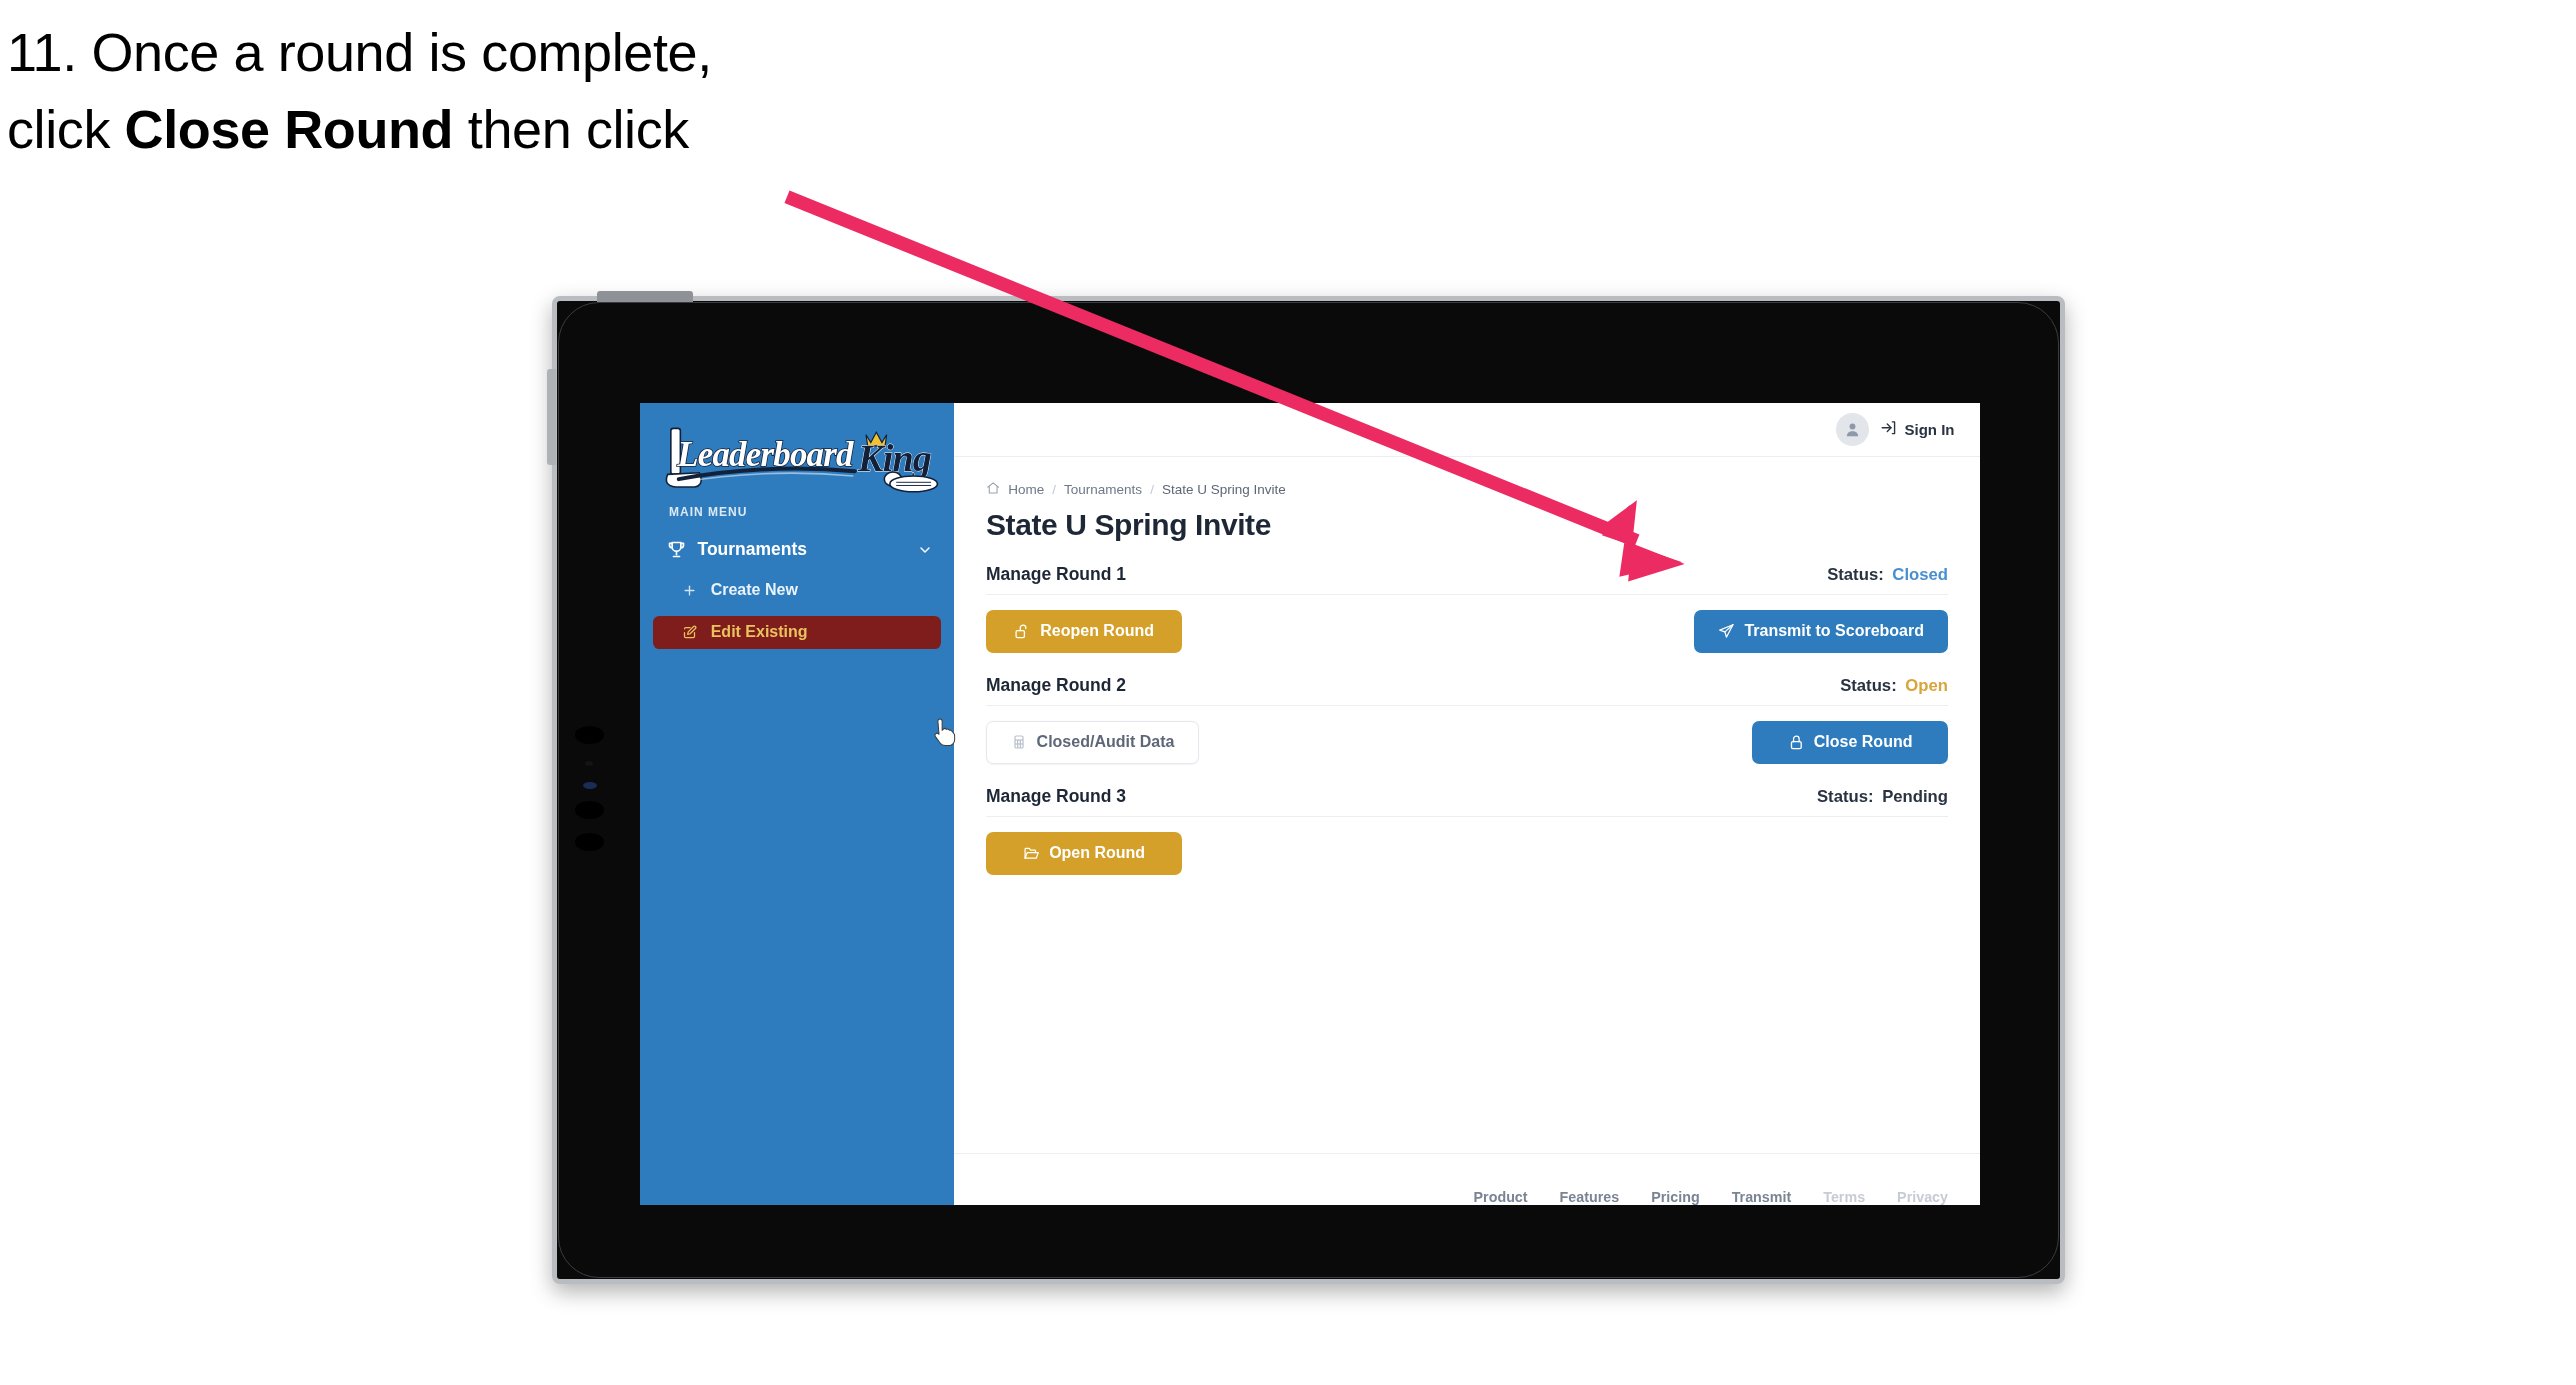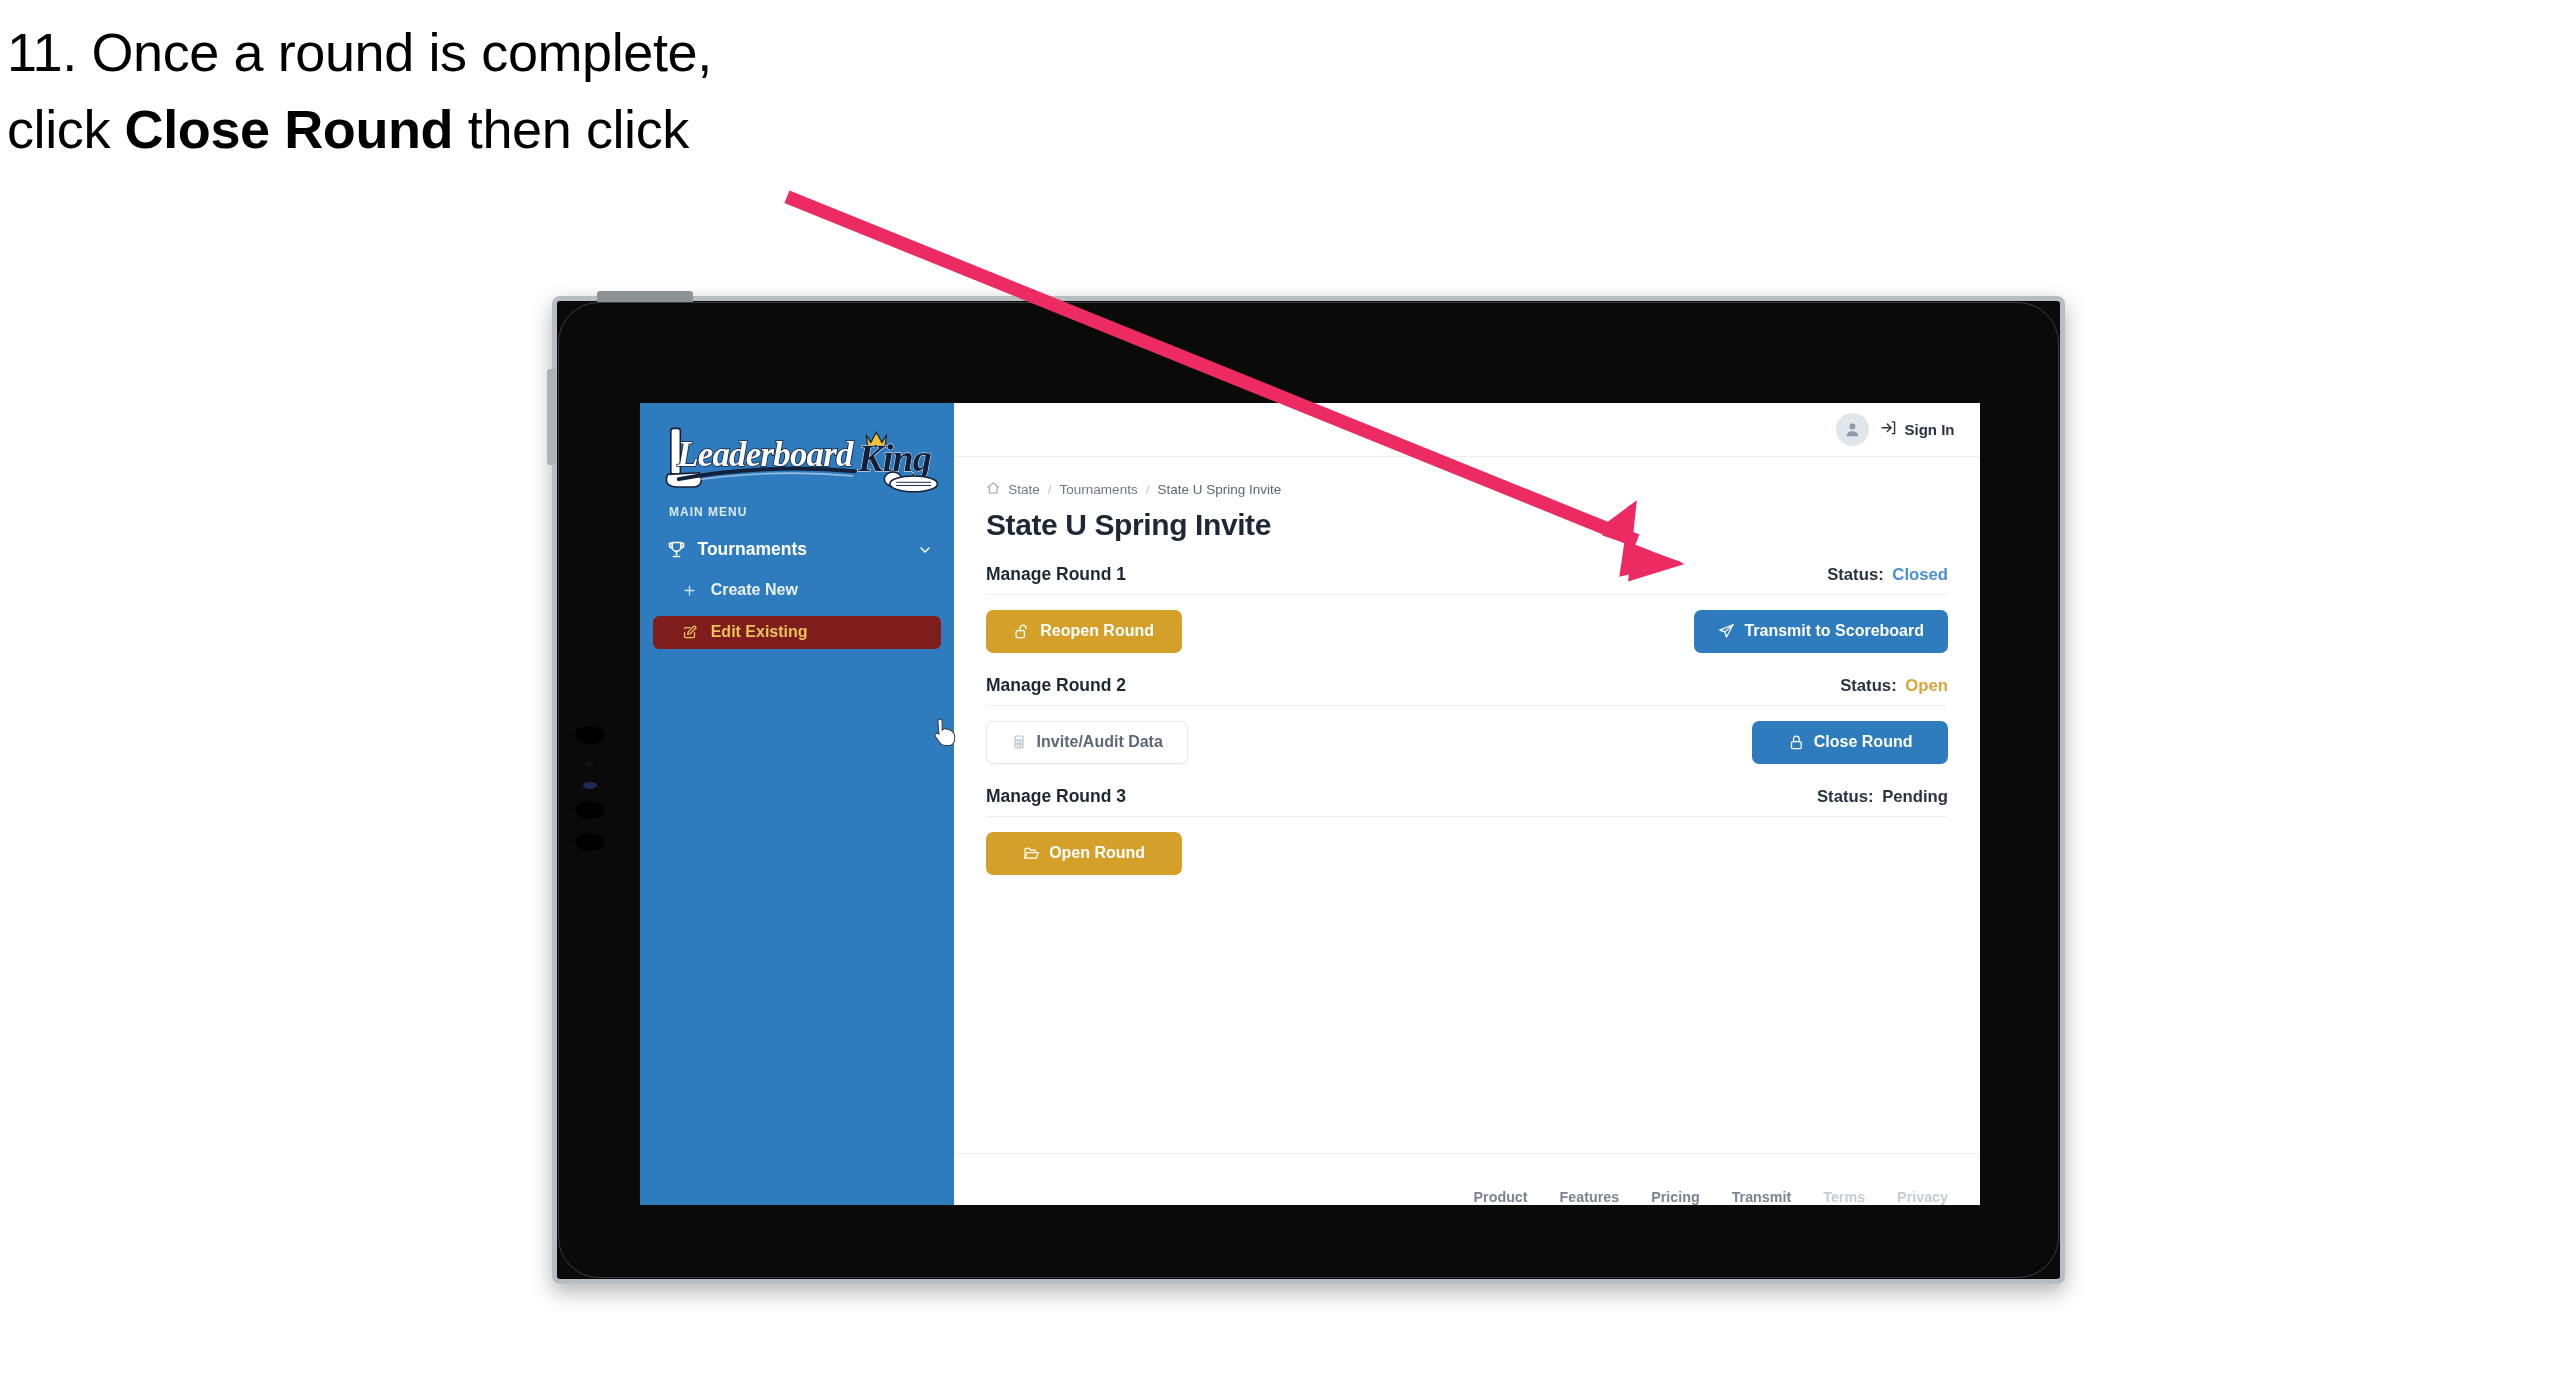--- a/index.html
+++ b/index.html
@@ -395,21 +395,21 @@
 
       <div id="main">
 
         <div id="breadcrumb">
           <span>
             <svg width="14.3" height="14.3" viewBox="0 0 24 24" fill="none" stroke="#9aa3b1" stroke-width="1.8" stroke-linecap="round" stroke-linejoin="round">
               <path d="M3 10.5 12 3l9 7.5"></path>
               <path d="M5.5 10v10h13V10"></path>
             </svg>
           </span>
-          <span class="crumb">State</span>
+          <span class="crumb">Home</span>
           <span class="sep">/</span>
           <span class="crumb">Tournaments</span>
           <span class="sep">/</span>
           <span class="crumb last">State U Spring Invite</span>
         </div>
 
         <div id="page-title">State U Spring Invite</div>
 
         <div class="round-block">
           <div class="round-head">
@@ -453,21 +453,21 @@
             <button class="btn btn-ghost">
               <span class="bi">
                 <svg width="16" height="16" viewBox="0 0 24 24" fill="none" stroke="#b9c0ca" stroke-width="1.8" stroke-linejoin="round">
                   <rect x="6" y="3" width="12" height="18" rx="2"></rect>
                   <line x1="6" y1="9" x2="18" y2="9"></line>
                   <line x1="10" y1="9" x2="10" y2="21"></line>
                   <line x1="14" y1="9" x2="14" y2="21"></line>
                   <line x1="6" y1="15" x2="18" y2="15"></line>
                 </svg>
               </span>
-              <span>Invite/Audit Data</span>
+              <span>Closed/Audit Data</span>
             </button>
             <button class="btn btn-blue">
               <span class="bi">
                 <svg width="16.7" height="16.7" viewBox="0 0 24 24" fill="none" stroke="#ffffff" stroke-width="1.9" stroke-linecap="round" stroke-linejoin="round">
                   <rect x="5" y="11" width="14" height="10" rx="2"></rect>
                   <path d="M8 11V7a4 4 0 0 1 8 0v4"></path>
                 </svg>
               </span>
               <span>Close Round</span>
             </button>

